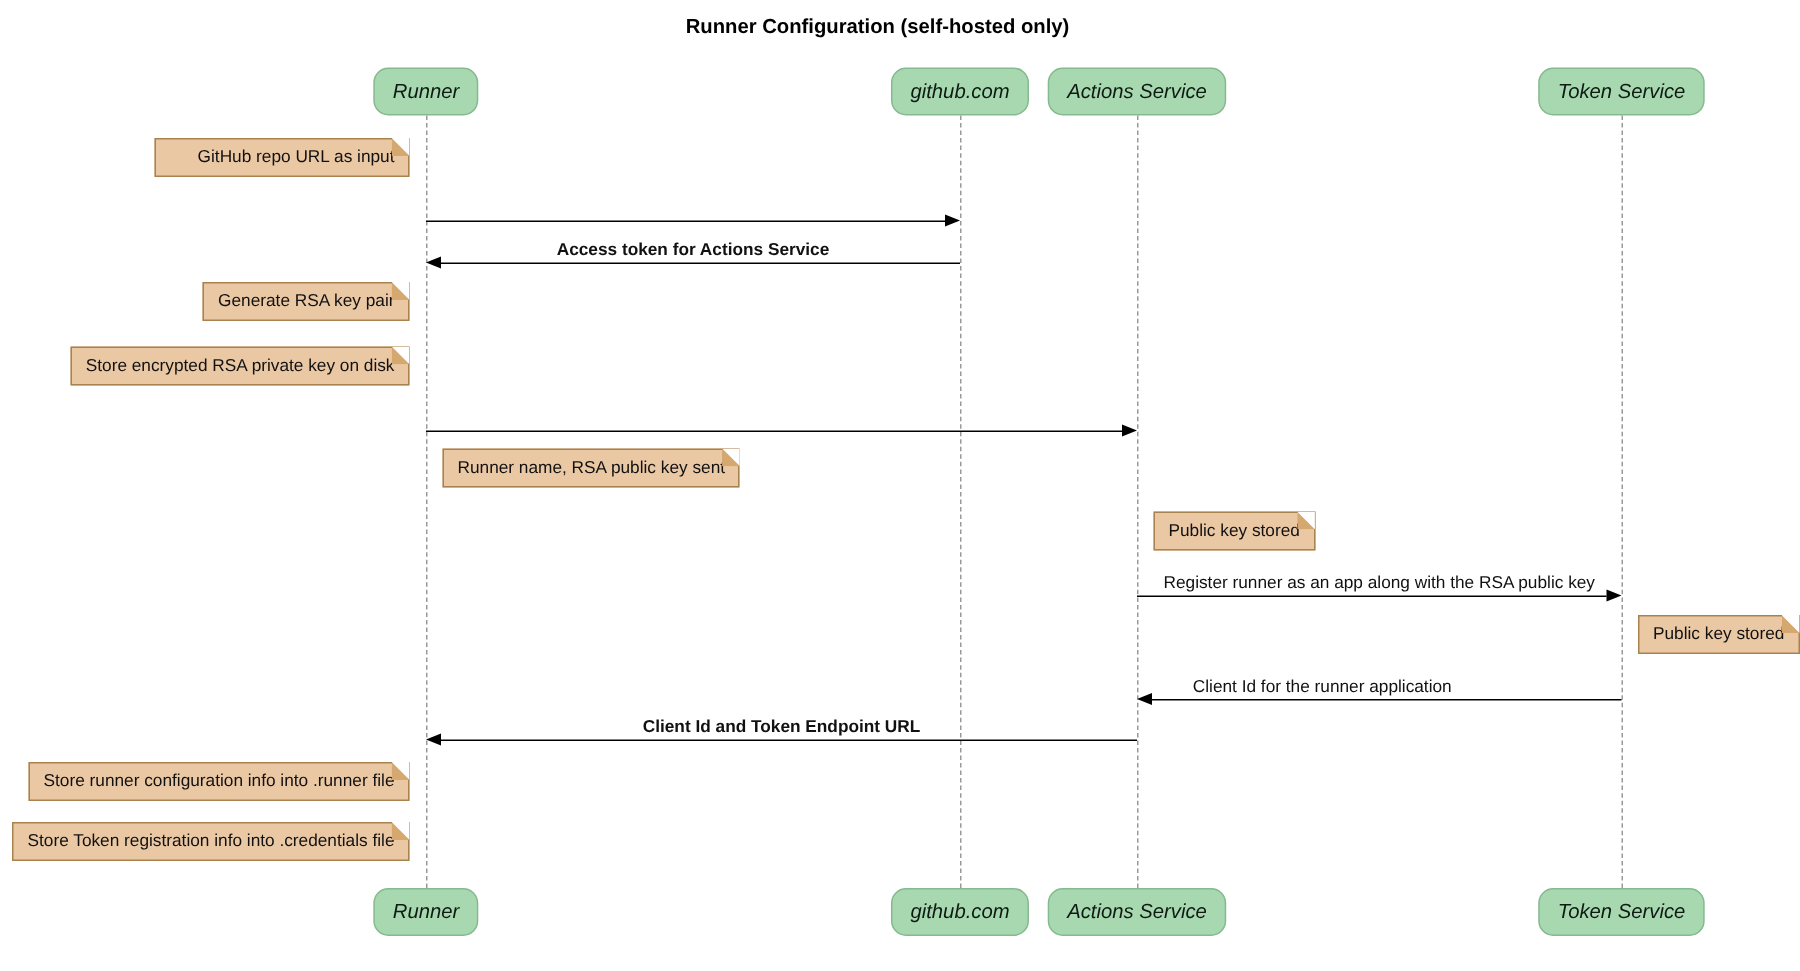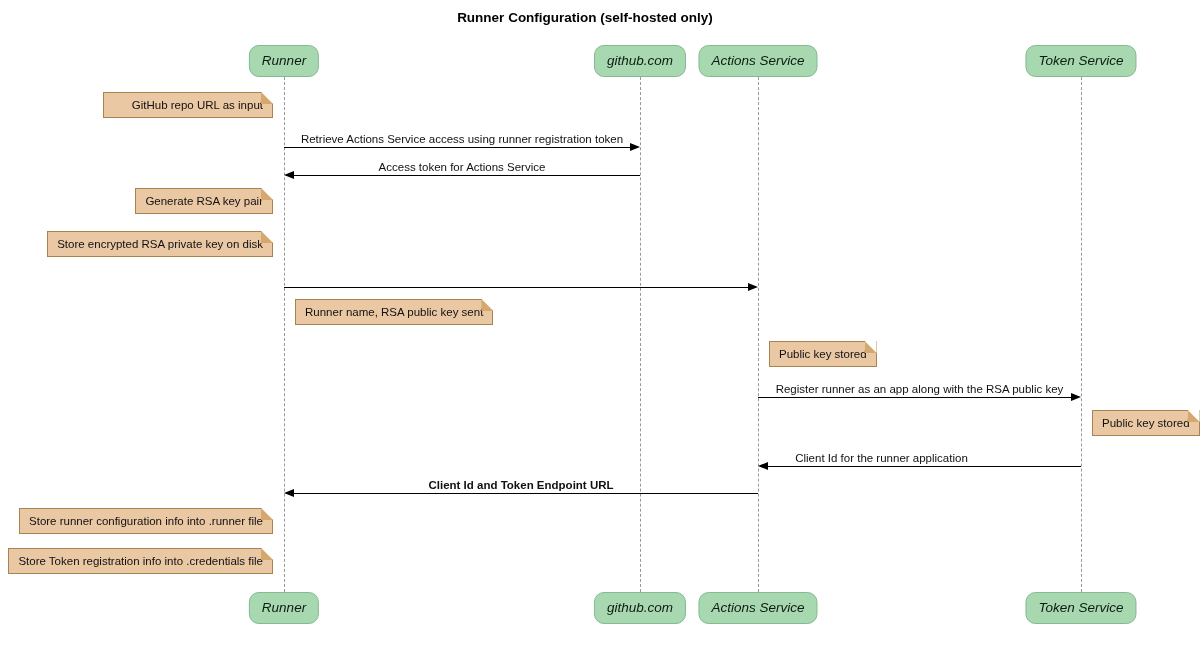--- a/index.html
+++ b/index.html
@@ -62,25 +62,24 @@
   <div class="lifeline" style="left:284px;"></div>
   <div class="lifeline" style="left:640px;"></div>
   <div class="lifeline" style="left:758px;"></div>
   <div class="lifeline" style="left:1081px;"></div>
 
   <div class="actor" style="left:284px;top:45px;">Runner</div>
   <div class="actor" style="left:640px;top:45px;">github.com</div>
   <div class="actor" style="left:758px;top:45px;">Actions Service</div>
   <div class="actor" style="left:1081px;top:45px;">Token Service</div>
 
-  <div class="msg-label" style="left:284px;width:356px;top:132px;">Retrieve Actions Service access using runner registration token</div>
   <div class="msg-line" style="left:284px;width:346px;top:147px;"></div>
   <div class="arrow-right" style="left:630px;top:143px;"></div>
 
-  <div class="msg-label" style="left:284px;width:356px;top:160px;">Access token for Actions Service</div>
+  <div class="msg-label" style="left:284px;width:356px;top:160px;font-weight:bold;">Access token for Actions Service</div>
   <div class="msg-line" style="left:294px;width:346px;top:175px;"></div>
   <div class="arrow-left" style="left:284px;top:171px;"></div>
 
   <div class="msg-line" style="left:284px;width:464px;top:287px;"></div>
   <div class="arrow-right" style="left:748px;top:283px;"></div>
 
   <div class="msg-label" style="left:758px;width:323px;top:382px;">Register runner as an app along with the RSA public key</div>
   <div class="msg-line" style="left:758px;width:313px;top:397px;"></div>
   <div class="arrow-right" style="left:1071px;top:393px;"></div>
 

